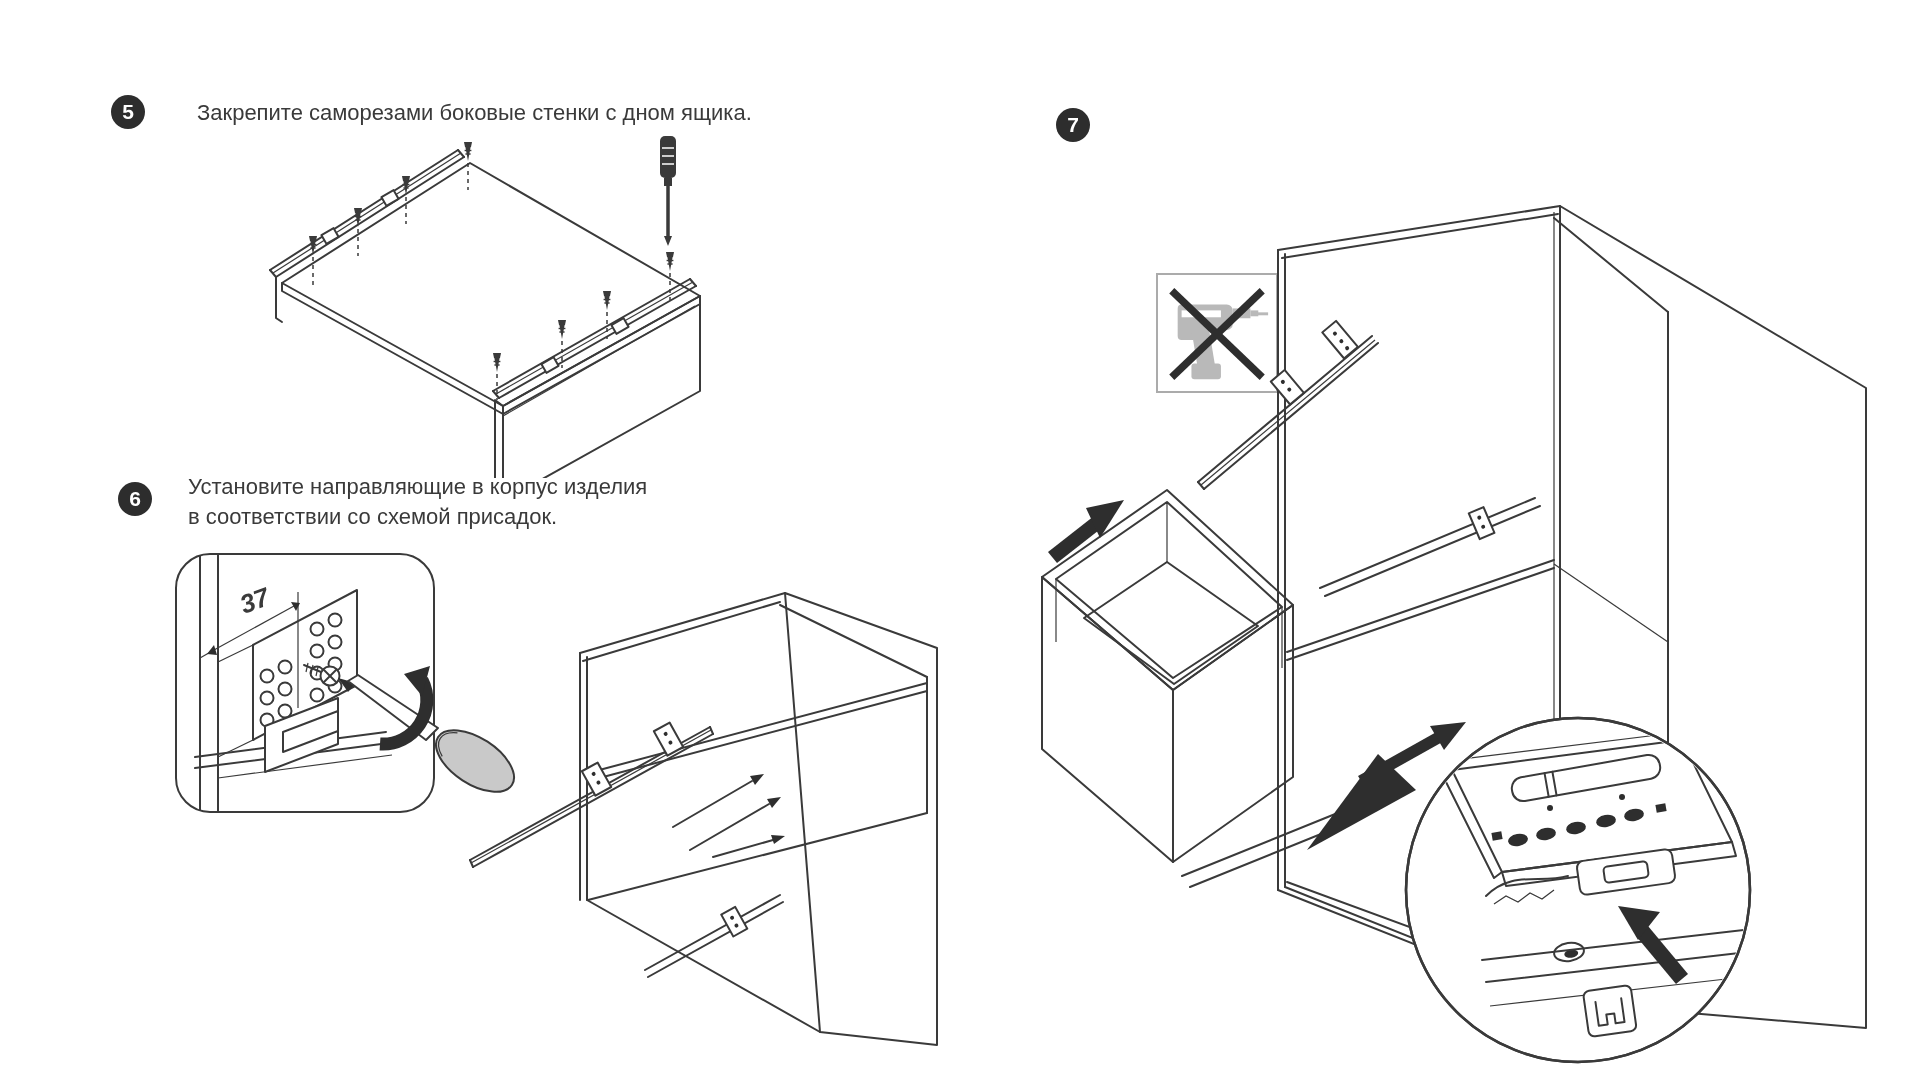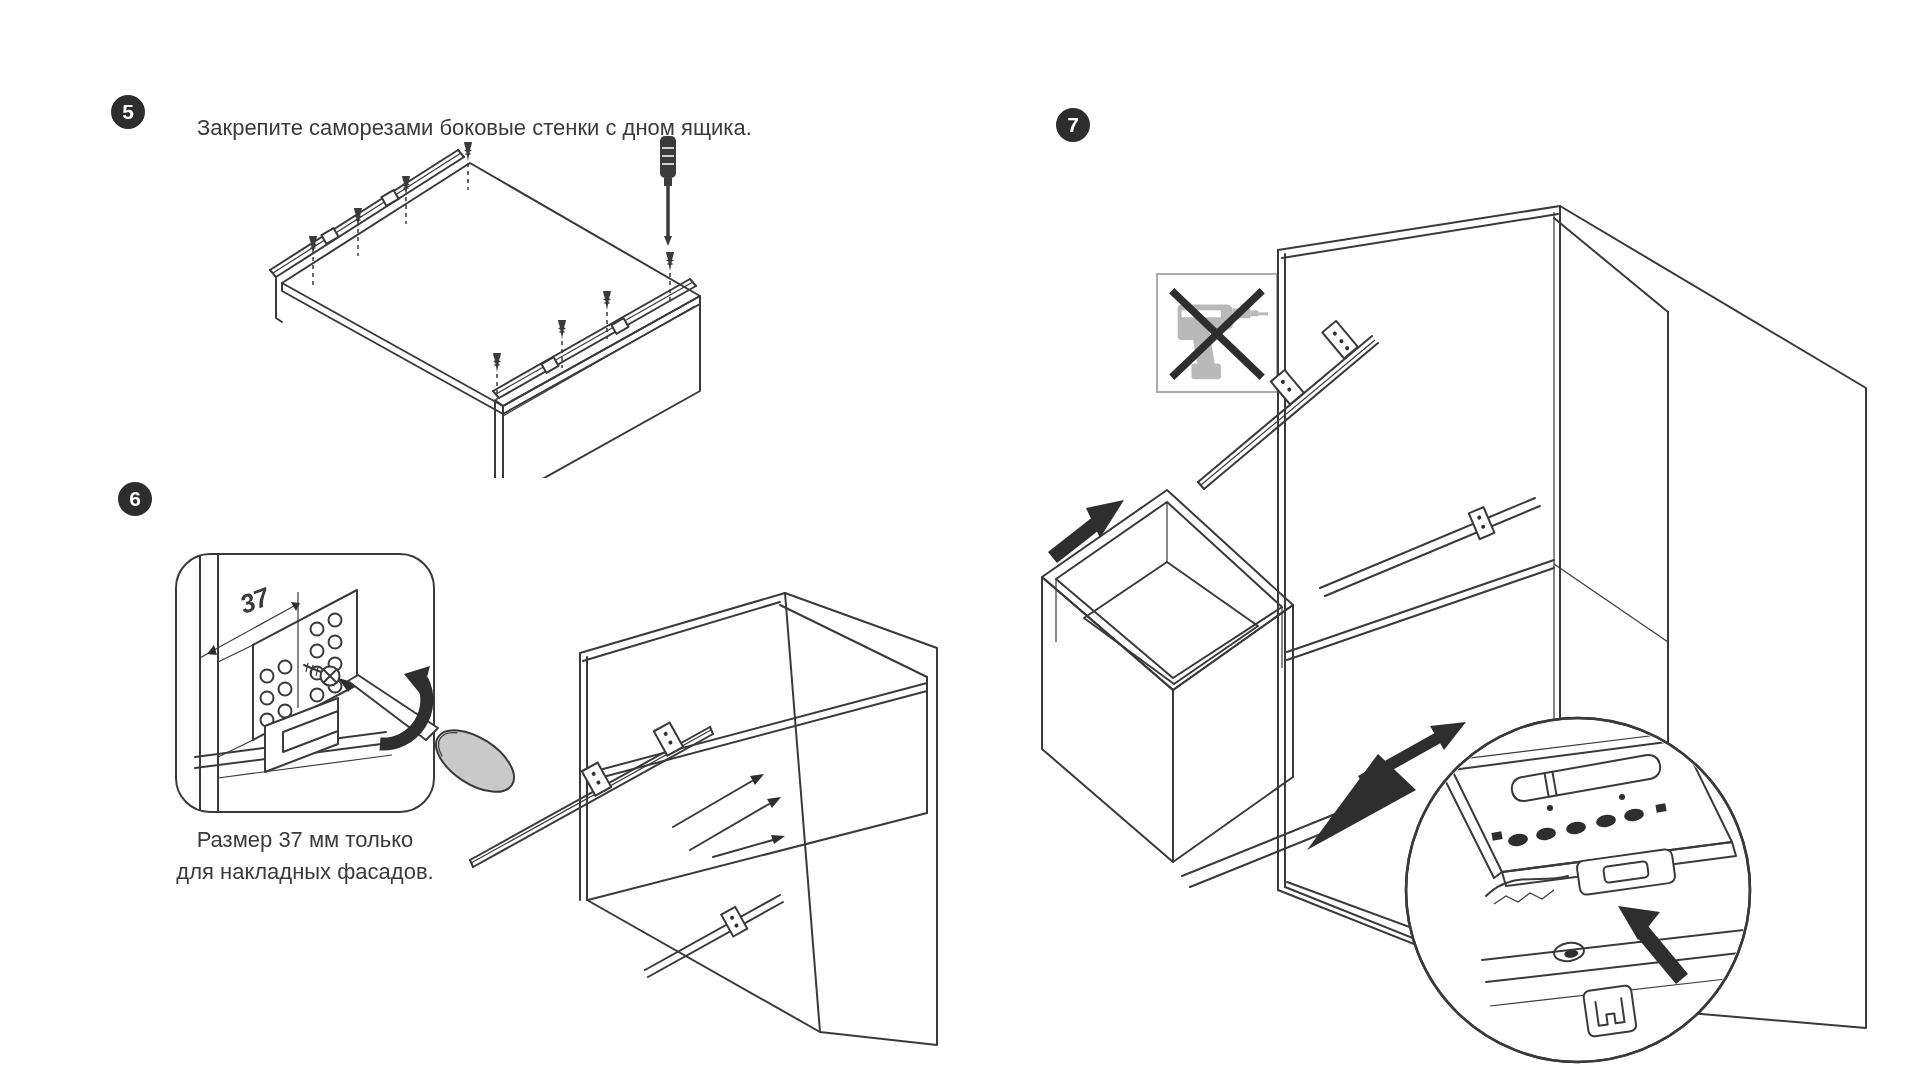--- a/index.html
+++ b/index.html
@@ -21,21 +21,21 @@
                border:2px solid #ababab;background:#ffffff;box-sizing:border-box;}
 </style>
 </head>
 <body>
 
 <div class="page">
 
   <div class="badge" style="left:111px;top:95px;">
     <span>5</span>
   </div>
-  <div class="instr" style="left:197px;top:98px;margin-top:15px;">Закрепите саморезами боковые стенки с дном ящика.</div>
+  <div class="instr" style="left:197px;top:98px;">Закрепите саморезами боковые стенки с дном ящика.</div>
 
   <svg style="left:240px;top:128px;" width="560" height="350" viewBox="0 0 560 350">
     <defs>
       <g id="scr">
         <path fill="#3a3a3a" d="M-4,0 L4,0 L3,5 L-3,5 Z"></path>
         <path fill="#3a3a3a" d="M-2.6,5 L2.6,5 L0,19 Z"></path>
         <line x1="-3.4" y1="8.5" x2="3.4" y2="8.5" stroke="#3a3a3a" stroke-width="1.4"></line>
         <line x1="-2.6" y1="12" x2="2.6" y2="12" stroke="#3a3a3a" stroke-width="1.4"></line>
       </g>
     </defs>
@@ -91,20 +91,22 @@
       <line x1="422" y1="36" x2="434" y2="36" stroke="#ffffff" stroke-width="1.5"></line>
       <rect x="424" y="50" width="8" height="8" fill="#3a3a3a"></rect>
       <line x1="428" y1="58" x2="428" y2="108" stroke="#3a3a3a" stroke-width="3.5"></line>
       <polygon points="424,108 432,108 428,118" fill="#3a3a3a"></polygon>
     </g>
   </svg>
 
   <div class="badge" style="left:118px;top:482px;">
     <span>6</span>
   </div>
+  <div class="instr" style="left:188px;top:472px;">Установите направляющие в корпус изделия
+в соответствии со схемой присадок.</div>
 
   <svg style="left:170px;top:548px;" width="380" height="292" viewBox="0 0 380 292">
     <defs>
       <clipPath id="insetClip">
           <rect x="6" y="6" width="258" height="258" rx="34"></rect>
         </clipPath>
     </defs>
     <rect x="6" y="6" width="258" height="258" rx="34" class="lnF" stroke-width="2.5"></rect>
     <g clip-path="url(#insetClip)">
       <g>
@@ -162,22 +164,20 @@
         <ellipse class="gry" rx="44" ry="23"></ellipse>
         <path class="thin" d="M-30,-14 A40,20 0 0 0 -30,14"></path>
       </g>
     </g>
     <g>
       <path d="M210,196 A44,44 0 0 0 252,132" stroke="#2e2e2e" stroke-width="13" fill="none"></path>
       <polygon class="blk" points="260,118 234,126 252,148"></polygon>
     </g>
   </svg>
 
-  <div class="caption">Размер 37 мм только
-для накладных фасадов.</div>
 
   <svg style="left:430px;top:555px;" width="560" height="527" viewBox="0 0 560 527">
     <g>
       <line class="ln" x1="150" y1="98" x2="150" y2="345"></line>
       <line class="ln" x1="157" y1="102" x2="157" y2="345"></line>
       <line class="ln" x1="150" y1="98" x2="355" y2="38"></line>
       <line class="ln" x1="153" y1="106" x2="350" y2="47"></line>
       <polygon class="ln" points="355,38 507,93 507,490 390,477"></polygon>
       <line class="ln" x1="157" y1="345" x2="390" y2="477"></line>
       <line class="ln" x1="350" y1="50" x2="497" y2="122"></line>

